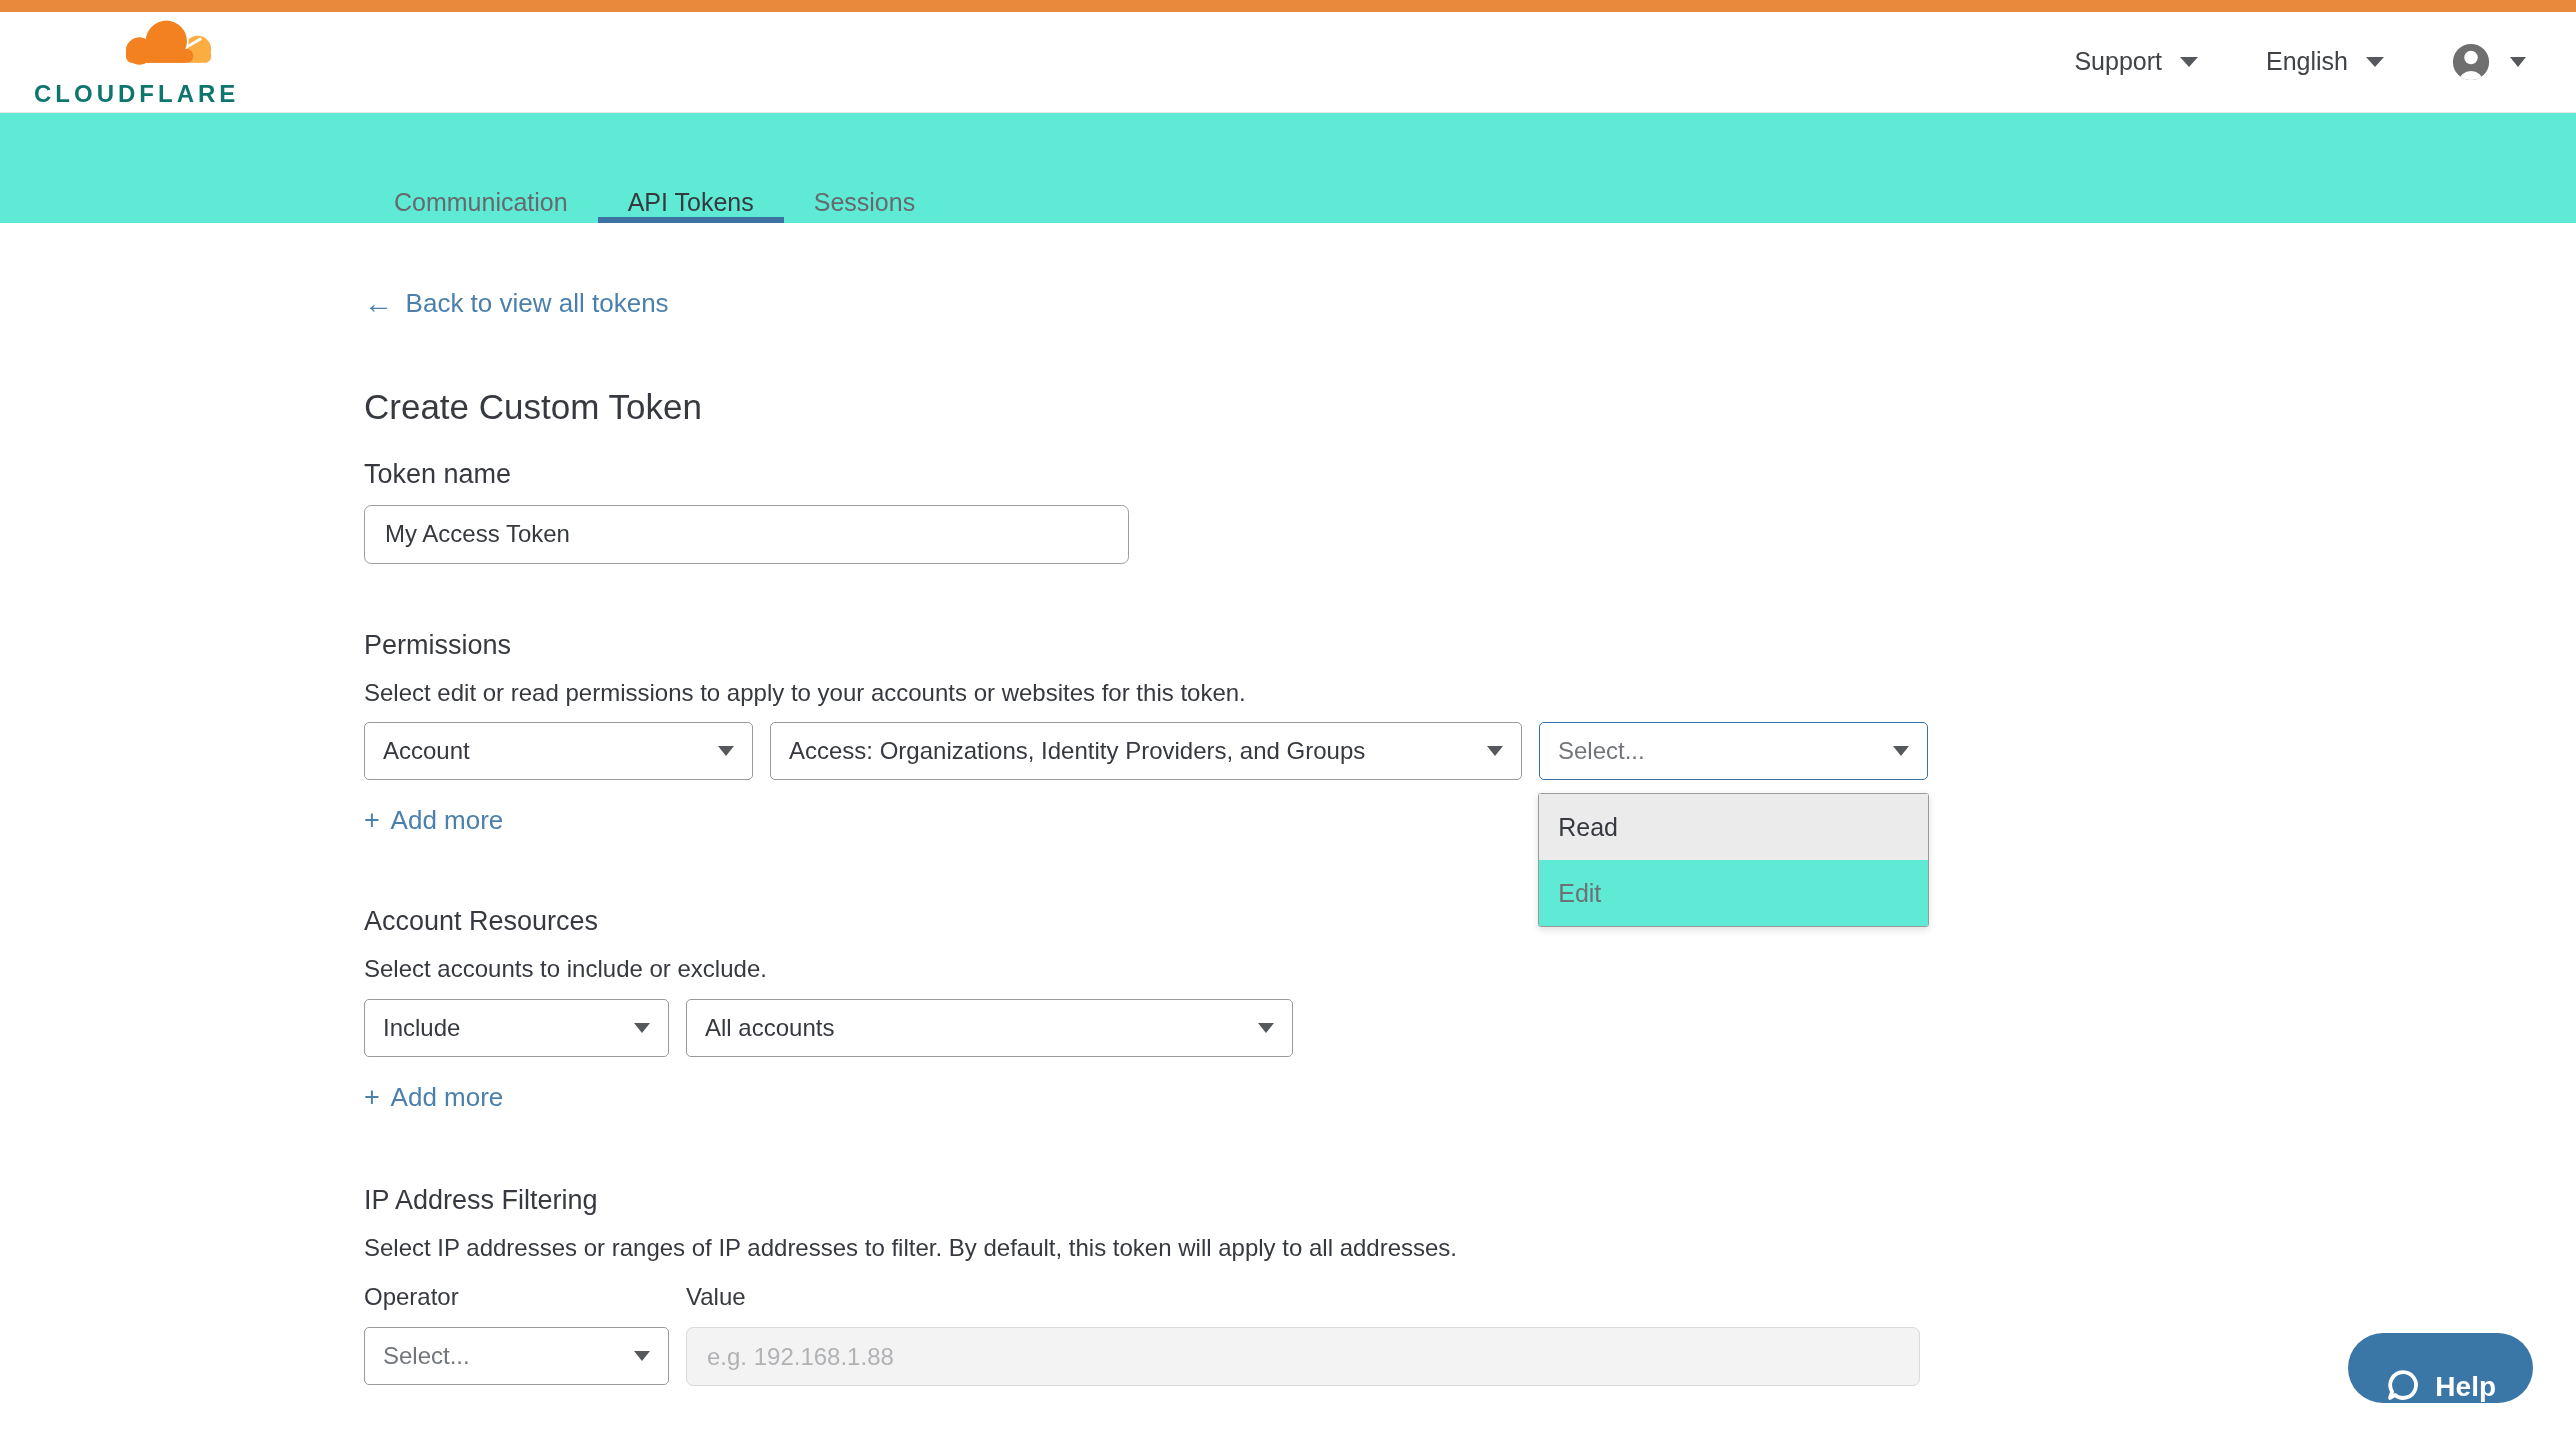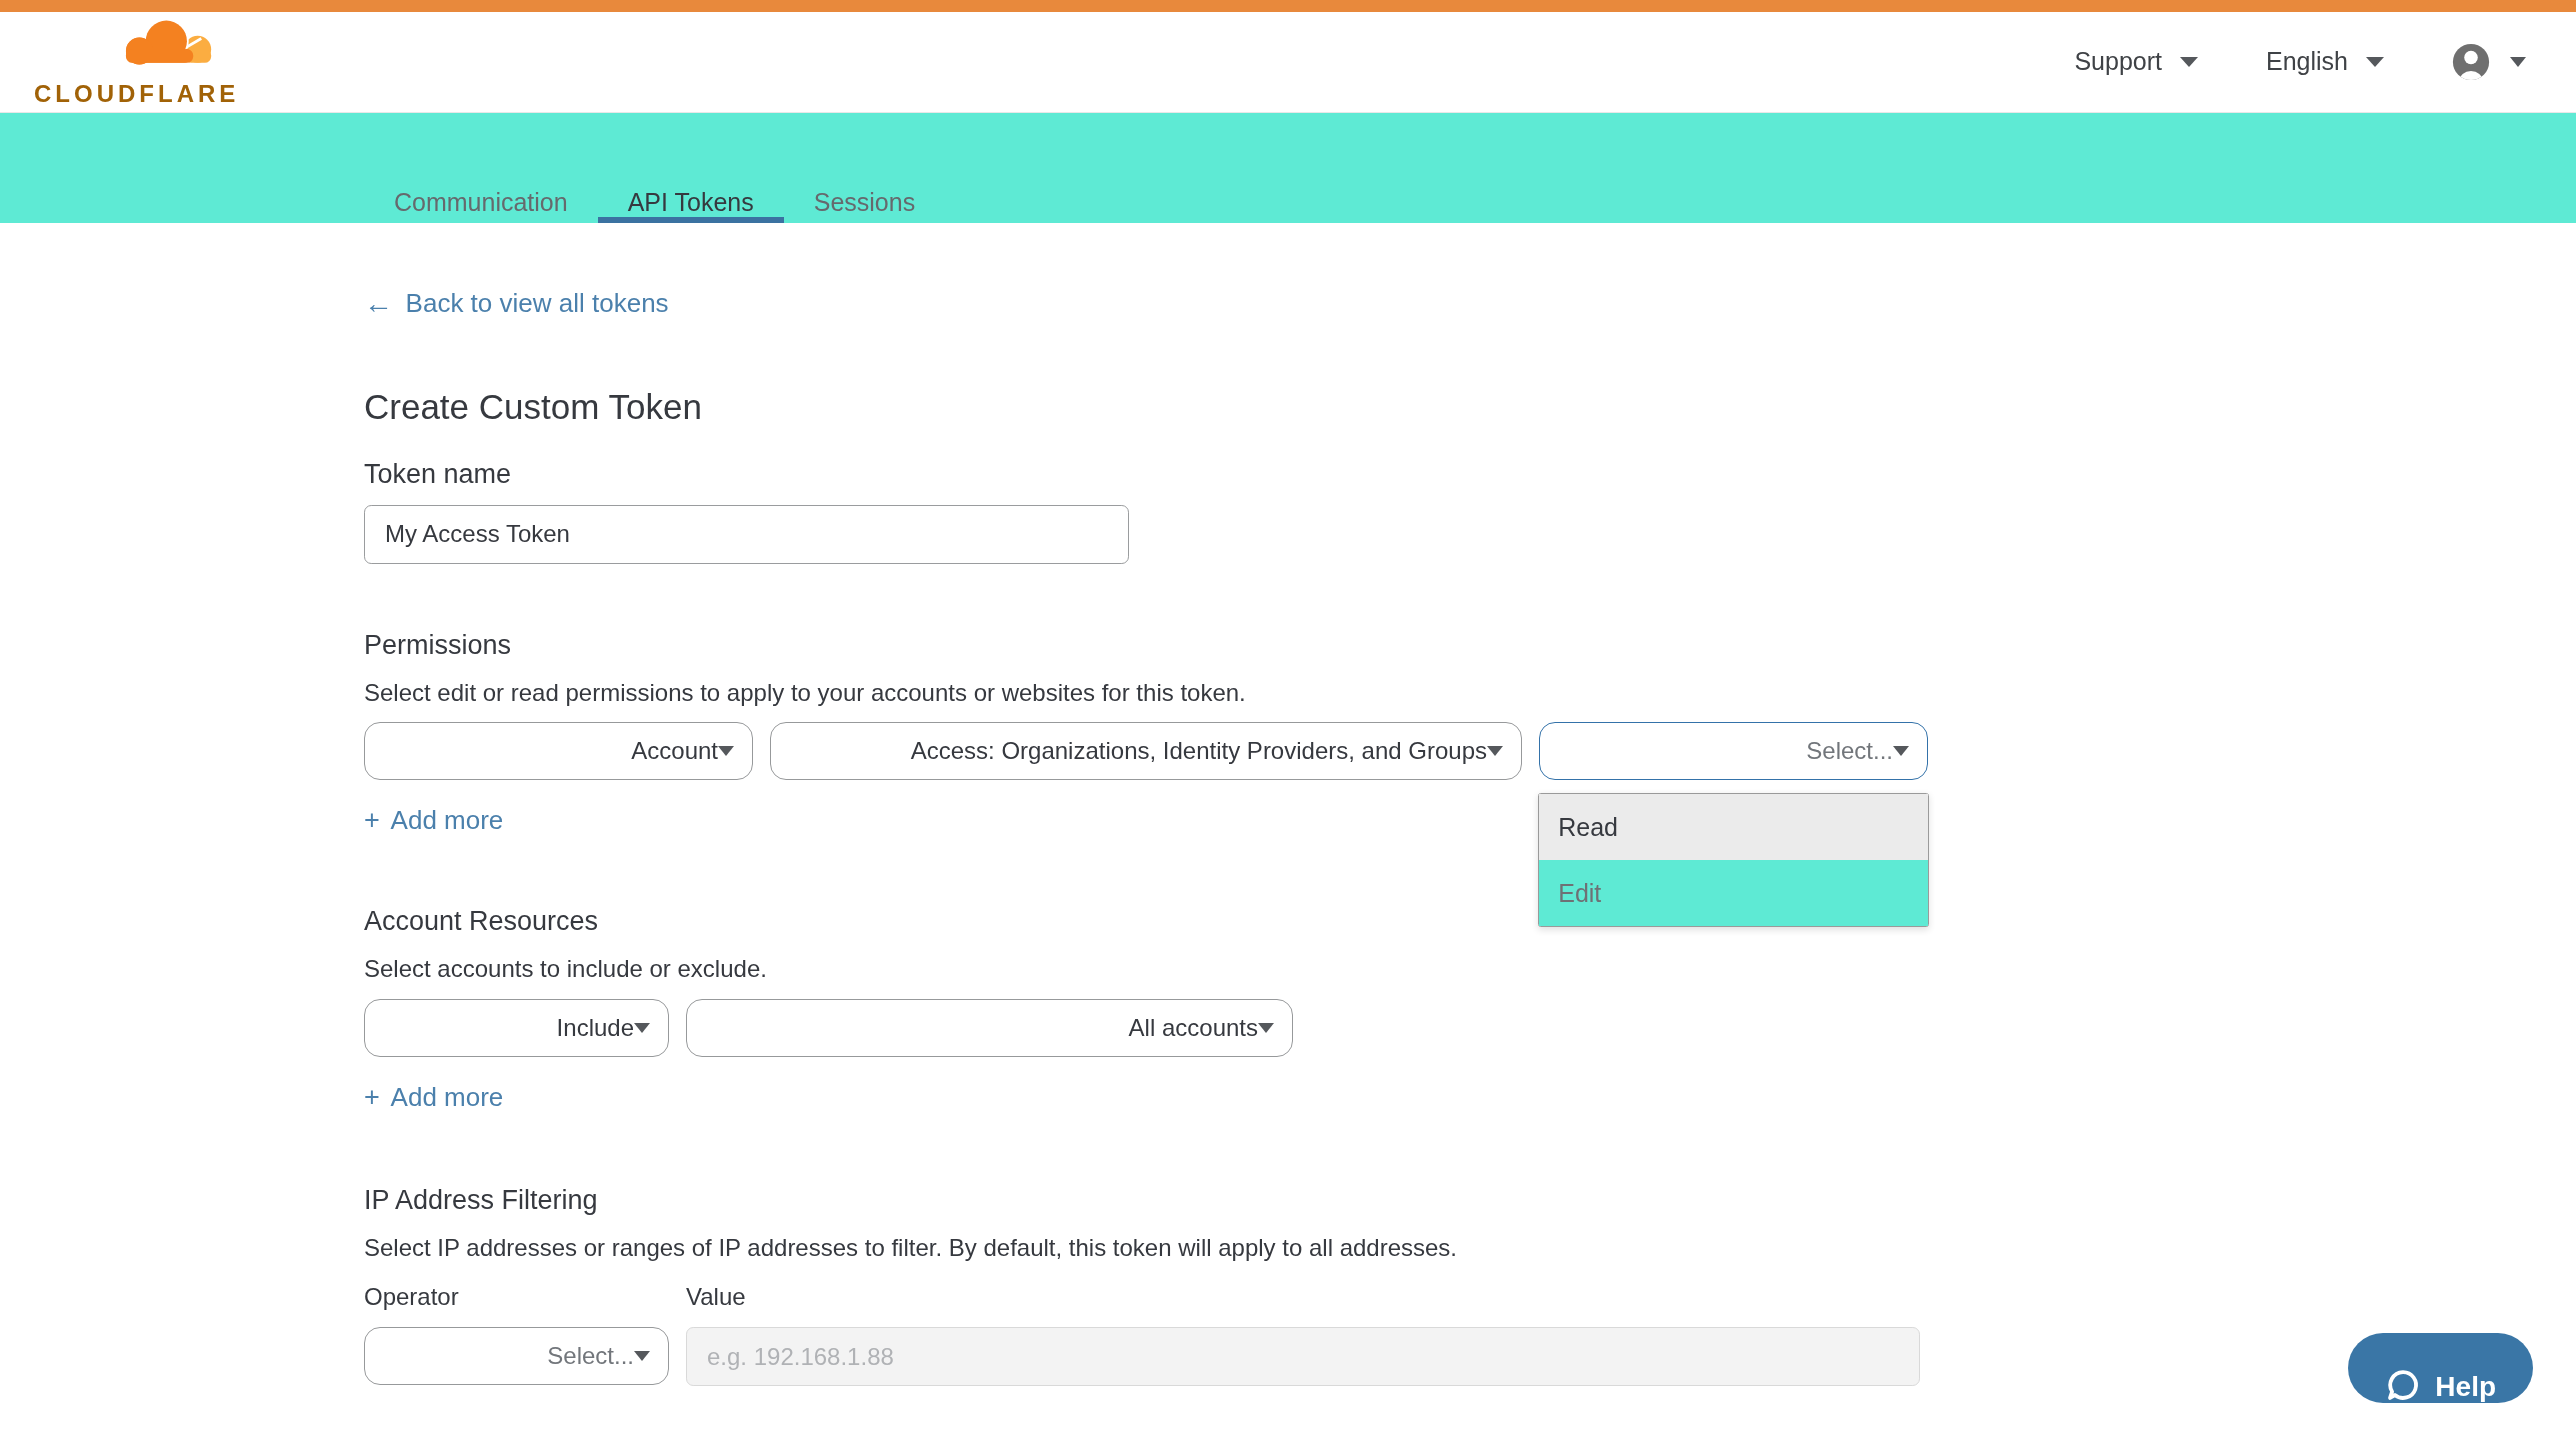--- a/index.html
+++ b/index.html
@@ -18,21 +18,21 @@
   .header {
     height: 101px; background: #ffffff;
     display: flex; align-items: center; justify-content: space-between;
     padding: 0 50px 0 34px;
     border-bottom: 0.9px solid #e8e8e8;
   }
   .brand { display: flex; flex-direction: column; align-items: flex-start; line-height: 1; }
   .brand svg { display: block; margin-left: 81px; }
   .wordmark {
     font-size: 24px; font-weight: bold; letter-spacing: 4px;
-    color: #a16207; margin-top: 13px;
+    color: #0f766e; margin-top: 13px;
   }
   .header-right { display: flex; align-items: center; gap: 68px; }
   .hdr-item { display: flex; align-items: center; gap: 18px; font-size: 25px; color: #3f4246; cursor: pointer; }
   .caret {
     width: 0; height: 0; display: inline-block;
     border-left: 9px solid transparent; border-right: 9px solid transparent;
     border-top: 10.8px solid #55585c;
   }
   .caret.small {
     border-left-width: 8px; border-right-width: 8px; border-top-width: 10px;
@@ -75,22 +75,22 @@
     font-size: 24px; color: #36393f; padding: 0 20px;
     font-family: "Liberation Sans", "DejaVu Sans", sans-serif;
     outline: none; background: #fff; display: block;
   }
 
   .permissions { margin-top: 66px; }
 
   .dd-row { display: flex; gap: 17px; margin-top: 15.3px; }
   .dd {
     height: 58px; background: #ffffff;
-    border: 0.9px solid #97999b; border-radius: 16px;
-    display: flex; align-items: center; justify-content: flex-end;
+    border: 0.9px solid #97999b; border-radius: 5px;
+    display: flex; align-items: center; justify-content: space-between;
     padding: 0 18px; font-size: 24px; color: #36393f; cursor: pointer;
     position: relative;
   }
   .dd .placeholder { color: #72767b; }
   .dd.focused { border: 1.8px solid #3472a9; }
   .dd .caret { border-left-width: 8px; border-right-width: 8px; border-top-width: 10px; }
 
   .w-scope { width: 389px; }
   .w-resource { width: 752px; }
   .w-level { width: 389px; }

